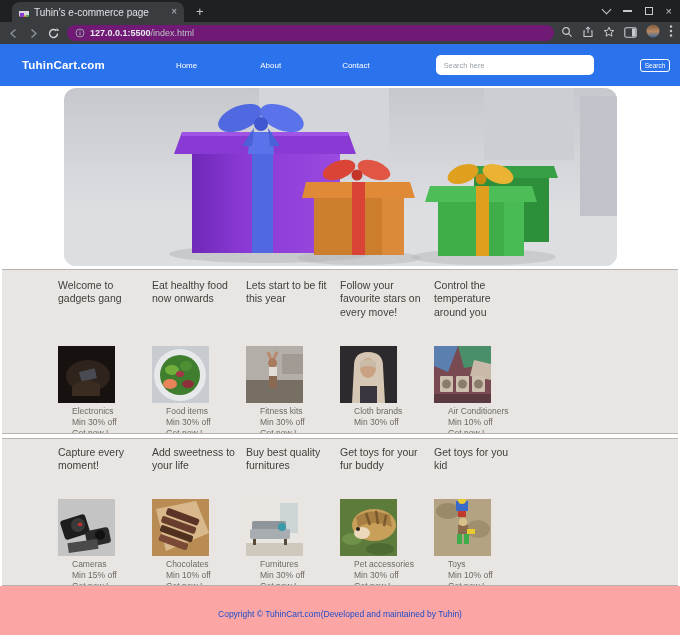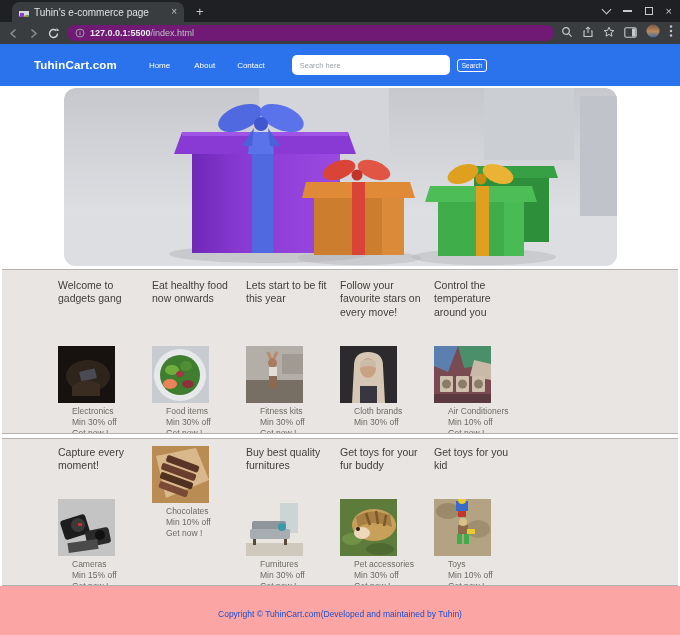--- a/index.html
+++ b/index.html
@@ -26,21 +26,21 @@
   .toolbar { height:22px; background:#3a3d40; display:flex; align-items:center; padding:0 7px; gap:7px; }
   .navbtn { display:flex; align-items:center; }
   .omnibox { flex:1; height:16px; background:#701a75; border-radius:8px; display:flex; align-items:center;
              padding:0 8px; gap:5px; }
   .url { font-size:9px; white-space:nowrap; overflow:hidden; }
   .url .host { color:#e8eaed; font-weight:bold; }
   .url .path { color:#bdc1c6; }
   .tb-icons { display:flex; align-items:center; gap:9px; }
 
   
-  .navbar { height:42px; background:#2b72ed; display:flex; align-items:center; padding-left:34px; }
+  .navbar { height:42px; background:#2b72ed; display:flex; align-items:center; padding-left:22px;gap:39px; }
   .brand { color:#fff; font-weight:bold; font-size:11.5px; letter-spacing:.2px; }
   .navlink { color:#fff; font-size:8px; }
   .nl-0 { margin-left:32px;text-align:center; } .nl-1 { margin-left:24px; } .nl-2 { margin-left:22px; }
   .searchbox { margin-left:27px; width:158px; height:20px; border-radius:5px; border:none; background:#fff;
                font-size:7.5px; padding:0 8px; color:#333; outline:none; font-family:"Liberation Sans",sans-serif; }
   .searchbox::placeholder { color:#9aa0a6; }
   .searchbtn { margin-left:7px; height:13px; background:transparent; border:1px solid #fff; border-radius:3px;
                color:#fff; font-size:6.5px; padding:0 4px; font-family:"Liberation Sans",sans-serif; }
 
   
@@ -351,20 +351,21 @@
               <rect x="20" y="24" width="4" height="3" fill="#c03030"></rect>
             </svg>
         </span>
         <div class="caption">
           <div>Cameras</div>
           <div>Min 15% off</div>
           <div>Get now !</div>
         </div>
       </div>
       <div class="col">
+        <div class="head">Add sweetness to your life</div>
         <span class="thumb">
           <svg width="57" height="57">
               <rect width="57" height="57" fill="#b98c54"></rect>
               <polygon points="4,10 44,2 57,34 14,52" fill="#d9b98c"></polygon>
               <g transform="rotate(20 28 28)">
                 <rect x="10" y="14" width="34" height="7" rx="2" fill="#5a3426"></rect>
                 <rect x="8" y="23" width="36" height="7" rx="2" fill="#6a3e2c"></rect>
                 <rect x="10" y="32" width="34" height="7" rx="2" fill="#50301f"></rect>
                 <rect x="12" y="41" width="30" height="7" rx="2" fill="#7a4a36"></rect>
               </g>

